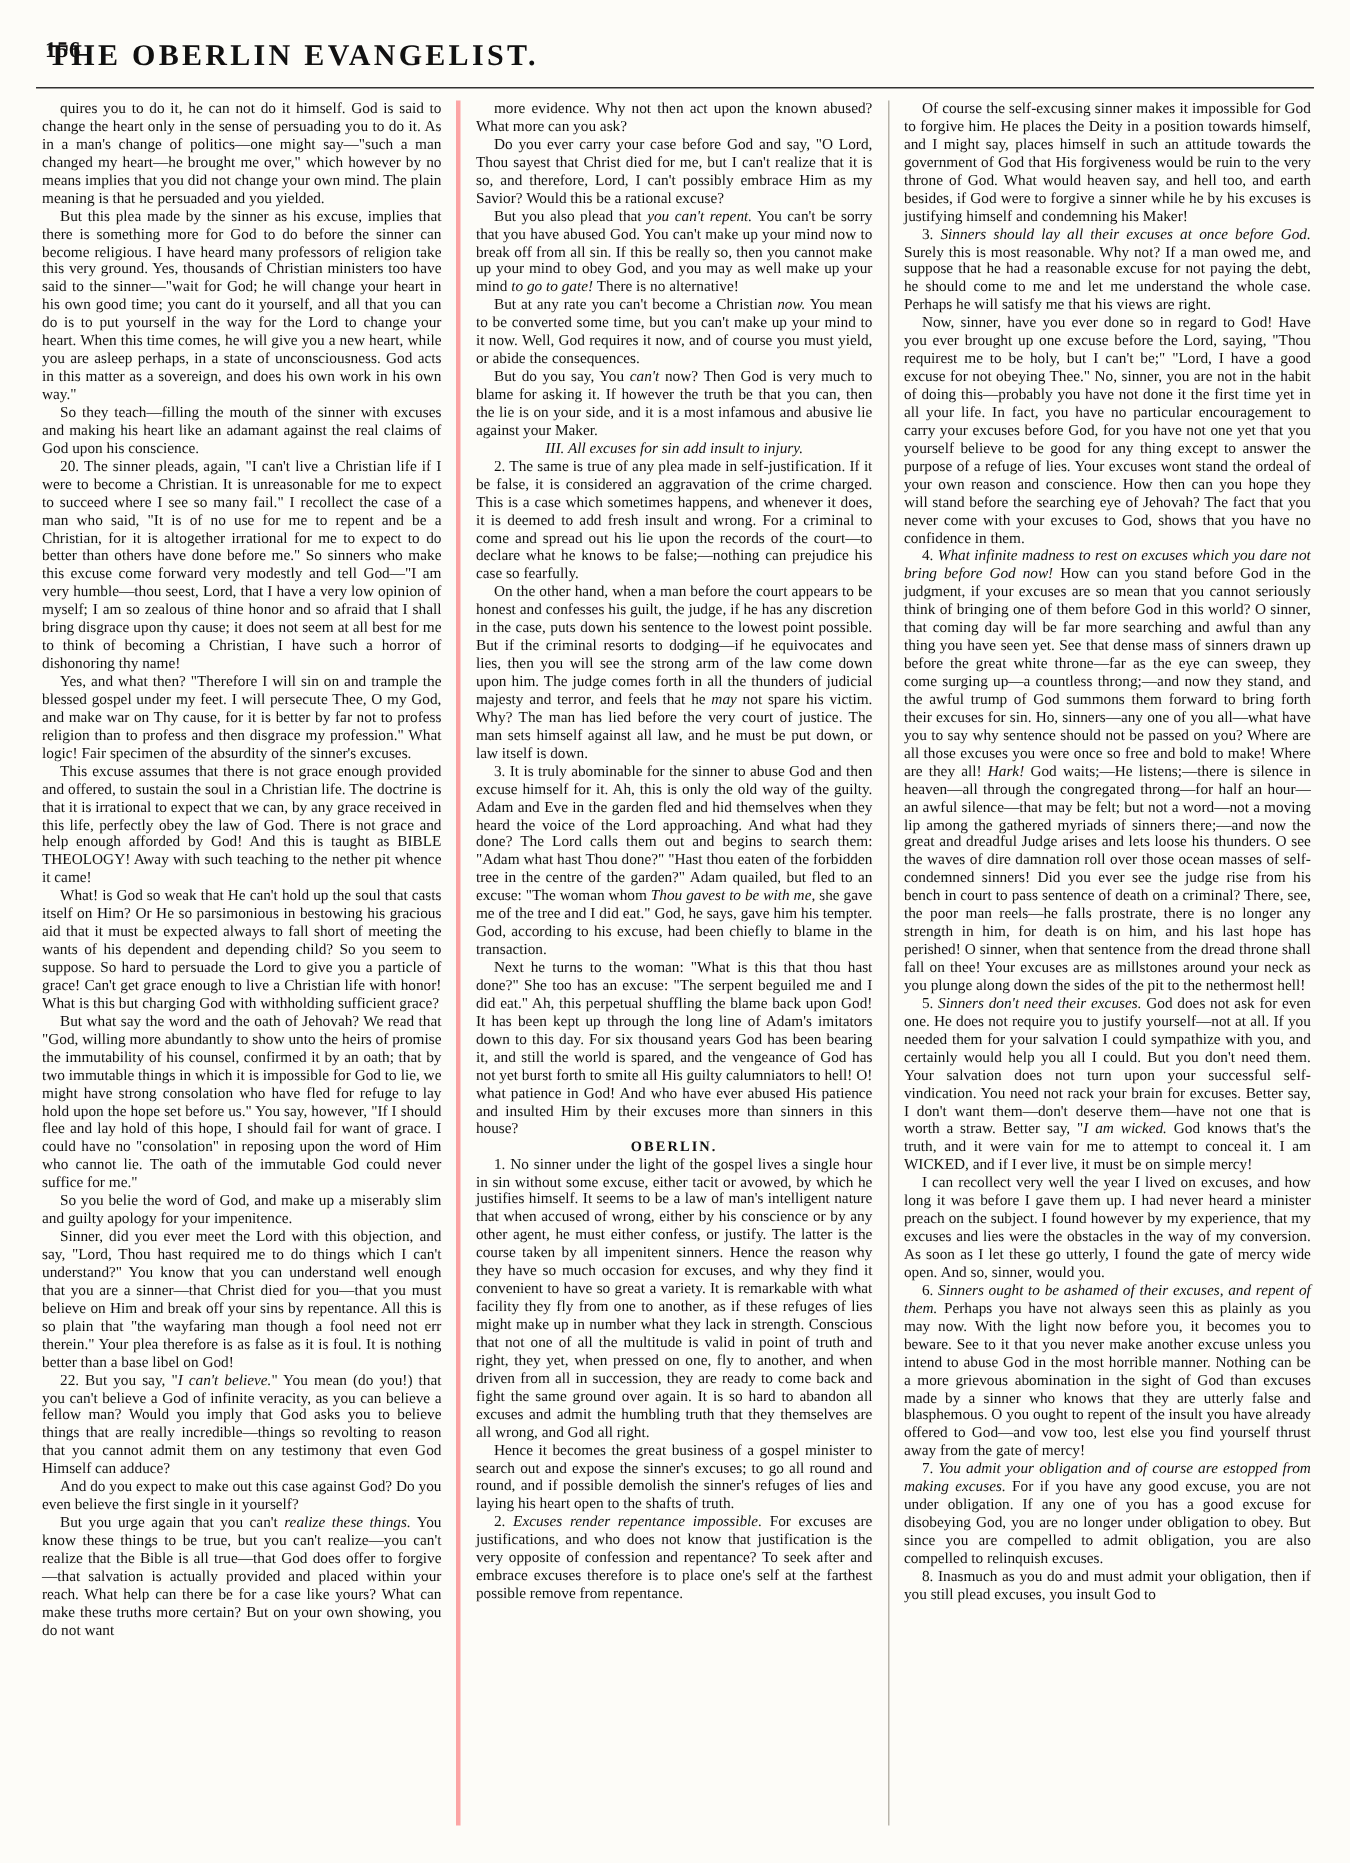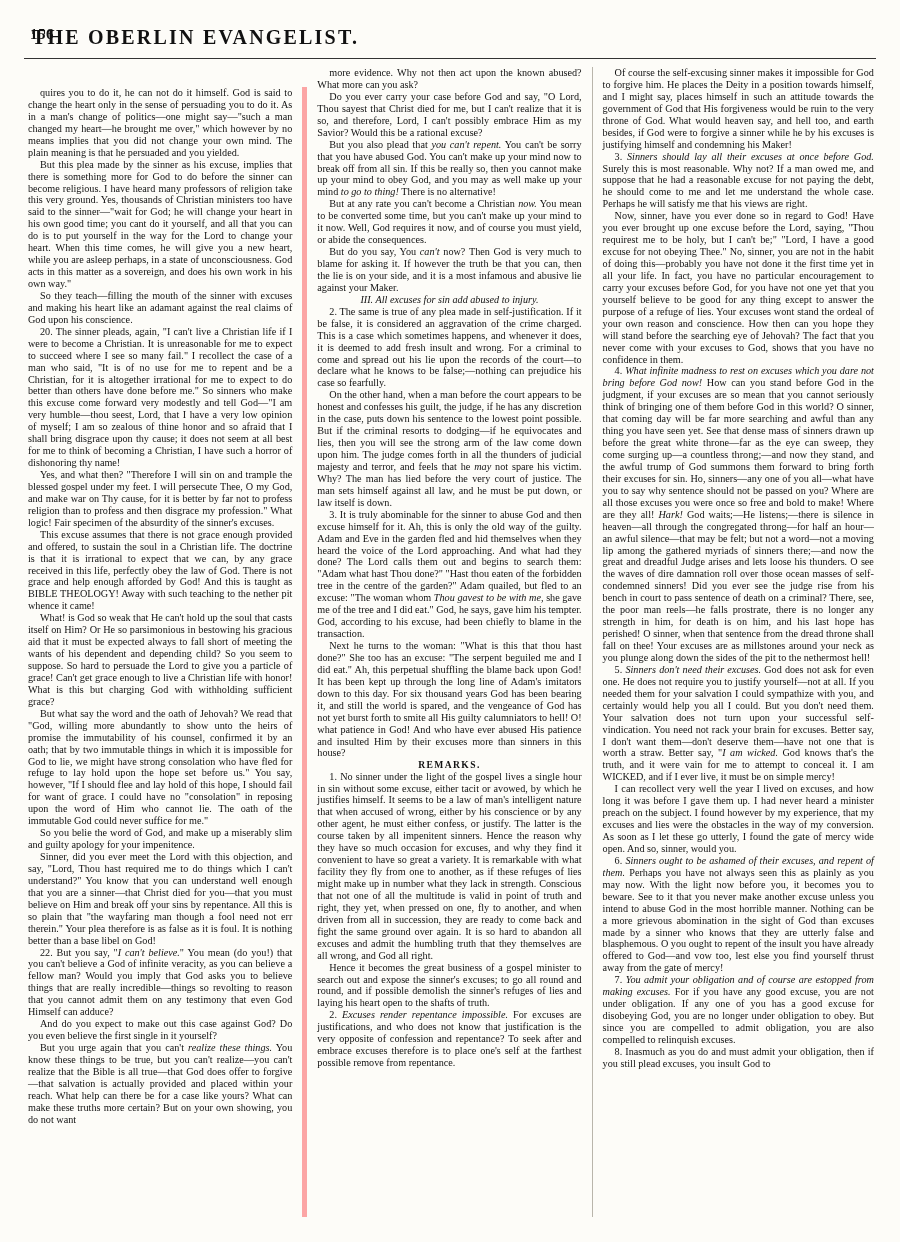--- a/index.html
+++ b/index.html
@@ -50,21 +50,21 @@
   .col {
     width: 33.33%;
     box-sizing: border-box;
     padding: 0 10px;
     font-size: 10.2px;
     line-height: 1.17;
     text-align: justify;
     hyphens: auto;
     -webkit-hyphens: auto;
   }
-  .col.c1 { padding-left: 6px; border-right: 5px solid #fca5a5; margin-top: 20px; }
+  .col.c1 { padding-left: 6px; border-right: 3px solid #fca5a5; }
   .col.c2 { border-right: 1px solid #b9b5ab; }
   .col.c3 { padding-right: 4px; }
   .col p {
     margin: 0 0 0 0;
     text-indent: 12px;
   }
   .subhead {
     text-align: center;
     font-size: 9.6px;
     letter-spacing: 1.4px;
@@ -104,29 +104,29 @@
         <p>But what say the word and the oath of Jehovah? We read that "God, willing more abundantly to show unto the heirs of promise the immutability of his counsel, confirmed it by an oath; that by two immutable things in which it is impossible for God to lie, we might have strong consolation who have fled for refuge to lay hold upon the hope set before us." You say, however, "If I should flee and lay hold of this hope, I should fail for want of grace. I could have no "consolation" in reposing upon the word of Him who cannot lie. The oath of the immutable God could never suffice for me."</p>
         <p>So you belie the word of God, and make up a miserably slim and guilty apology for your impenitence.</p>
         <p>Sinner, did you ever meet the Lord with this objection, and say, "Lord, Thou hast required me to do things which I can't understand?" You know that you can understand well enough that you are a sinner—that Christ died for you—that you must believe on Him and break off your sins by repentance. All this is so plain that "the wayfaring man though a fool need not err therein." Your plea therefore is as false as it is foul. It is nothing better than a base libel on God!</p>
         <p>22. But you say, "<i>I can't believe.</i>" You mean (do you!) that you can't believe a God of infinite veracity, as you can believe a fellow man? Would you imply that God asks you to believe things that are really incredible—things so revolting to reason that you cannot admit them on any testimony that even God Himself can adduce?</p>
         <p>And do you expect to make out this case against God? Do you even believe the first single in it yourself?</p>
         <p>But you urge again that you can't <i>realize these things.</i> You know these things to be true, but you can't realize—you can't realize that the Bible is all true—that God does offer to forgive—that salvation is actually provided and placed within your reach. What help can there be for a case like yours? What can make these truths more certain? But on your own showing, you do not want</p>
       </div>
     <div class="col c2">
         <p>more evidence. Why not then act upon the known abused? What more can you ask?</p>
         <p>Do you ever carry your case before God and say, "O Lord, Thou sayest that Christ died for me, but I can't realize that it is so, and therefore, Lord, I can't possibly embrace Him as my Savior? Would this be a rational excuse?</p>
-        <p>But you also plead that <i>you can't repent.</i> You can't be sorry that you have abused God. You can't make up your mind now to break off from all sin. If this be really so, then you cannot make up your mind to obey God, and you may as well make up your mind <i>to go to thing!</i> There is no alternative!</p>
+        <p>But you also plead that <i>you can't repent.</i> You can't be sorry that you have abused God. You can't make up your mind now to break off from all sin. If this be really so, then you cannot make up your mind to obey God, and you may as well make up your mind <i>to go to gate!</i> There is no alternative!</p>
         <p>But at any rate you can't become a Christian <i>now.</i> You mean to be converted some time, but you can't make up your mind to it now. Well, God requires it now, and of course you must yield, or abide the consequences.</p>
         <p>But do you say, You <i>can't</i> now? Then God is very much to blame for asking it. If however the truth be that you can, then the lie is on your side, and it is a most infamous and abusive lie against your Maker.</p>
-        <p class="center-head">III. <i>All excuses for sin add abused to injury.</i></p>
+        <p class="center-head">III. <i>All excuses for sin add insult to injury.</i></p>
         <p>2. The same is true of any plea made in self-justification. If it be false, it is considered an aggravation of the crime charged. This is a case which sometimes happens, and whenever it does, it is deemed to add fresh insult and wrong. For a criminal to come and spread out his lie upon the records of the court—to declare what he knows to be false;—nothing can prejudice his case so fearfully.</p>
         <p>On the other hand, when a man before the court appears to be honest and confesses his guilt, the judge, if he has any discretion in the case, puts down his sentence to the lowest point possible. But if the criminal resorts to dodging—if he equivocates and lies, then you will see the strong arm of the law come down upon him. The judge comes forth in all the thunders of judicial majesty and terror, and feels that he <i>may</i> not spare his victim. Why? The man has lied before the very court of justice. The man sets himself against all law, and he must be put down, or law itself is down.</p>
         <p>3. It is truly abominable for the sinner to abuse God and then excuse himself for it. Ah, this is only the old way of the guilty. Adam and Eve in the garden fled and hid themselves when they heard the voice of the Lord approaching. And what had they done? The Lord calls them out and begins to search them: "Adam what hast Thou done?" "Hast thou eaten of the forbidden tree in the centre of the garden?" Adam quailed, but fled to an excuse: "The woman whom <i>Thou gavest to be with me,</i> she gave me of the tree and I did eat." God, he says, gave him his tempter. God, according to his excuse, had been chiefly to blame in the transaction.</p>
         <p>Next he turns to the woman: "What is this that thou hast done?" She too has an excuse: "The serpent beguiled me and I did eat." Ah, this perpetual shuffling the blame back upon God! It has been kept up through the long line of Adam's imitators down to this day. For six thousand years God has been bearing it, and still the world is spared, and the vengeance of God has not yet burst forth to smite all His guilty calumniators to hell! O! what patience in God! And who have ever abused His patience and insulted Him by their excuses more than sinners in this house?</p>
-        <p class="subhead">REMARKS.</p>
+        <p class="subhead">OBERLIN.</p>
         <p>1. No sinner under the light of the gospel lives a single hour in sin without some excuse, either tacit or avowed, by which he justifies himself. It seems to be a law of man's intelligent nature that when accused of wrong, either by his conscience or by any other agent, he must either confess, or justify. The latter is the course taken by all impenitent sinners. Hence the reason why they have so much occasion for excuses, and why they find it convenient to have so great a variety. It is remarkable with what facility they fly from one to another, as if these refuges of lies might make up in number what they lack in strength. Conscious that not one of all the multitude is valid in point of truth and right, they yet, when pressed on one, fly to another, and when driven from all in succession, they are ready to come back and fight the same ground over again. It is so hard to abandon all excuses and admit the humbling truth that they themselves are all wrong, and God all right.</p>
         <p>Hence it becomes the great business of a gospel minister to search out and expose the sinner's excuses; to go all round and round, and if possible demolish the sinner's refuges of lies and laying his heart open to the shafts of truth.</p>
         <p>2. <i>Excuses render repentance impossible.</i> For excuses are justifications, and who does not know that justification is the very opposite of confession and repentance? To seek after and embrace excuses therefore is to place one's self at the farthest possible remove from repentance.</p>
       </div>
     <div class="col c3">
         <p>Of course the self-excusing sinner makes it impossible for God to forgive him. He places the Deity in a position towards himself, and I might say, places himself in such an attitude towards the government of God that His forgiveness would be ruin to the very throne of God. What would heaven say, and hell too, and earth besides, if God were to forgive a sinner while he by his excuses is justifying himself and condemning his Maker!</p>
         <p>3. <i>Sinners should lay all their excuses at once before God.</i> Surely this is most reasonable. Why not? If a man owed me, and suppose that he had a reasonable excuse for not paying the debt, he should come to me and let me understand the whole case. Perhaps he will satisfy me that his views are right.</p>
         <p>Now, sinner, have you ever done so in regard to God! Have you ever brought up one excuse before the Lord, saying, "Thou requirest me to be holy, but I can't be;" "Lord, I have a good excuse for not obeying Thee." No, sinner, you are not in the habit of doing this—probably you have not done it the first time yet in all your life. In fact, you have no particular encouragement to carry your excuses before God, for you have not one yet that you yourself believe to be good for any thing except to answer the purpose of a refuge of lies. Your excuses wont stand the ordeal of your own reason and conscience. How then can you hope they will stand before the searching eye of Jehovah? The fact that you never come with your excuses to God, shows that you have no confidence in them.</p>
         <p>4. <i>What infinite madness to rest on excuses which you dare not bring before God now!</i> How can you stand before God in the judgment, if your excuses are so mean that you cannot seriously think of bringing one of them before God in this world? O sinner, that coming day will be far more searching and awful than any thing you have seen yet. See that dense mass of sinners drawn up before the great white throne—far as the eye can sweep, they come surging up—a countless throng;—and now they stand, and the awful trump of God summons them forward to bring forth their excuses for sin. Ho, sinners—any one of you all—what have you to say why sentence should not be passed on you? Where are all those excuses you were once so free and bold to make! Where are they all! <i>Hark!</i> God waits;—He listens;—there is silence in heaven—all through the congregated throng—for half an hour—an awful silence—that may be felt; but not a word—not a moving lip among the gathered myriads of sinners there;—and now the great and dreadful Judge arises and lets loose his thunders. O see the waves of dire damnation roll over those ocean masses of self-condemned sinners! Did you ever see the judge rise from his bench in court to pass sentence of death on a criminal? There, see, the poor man reels—he falls prostrate, there is no longer any strength in him, for death is on him, and his last hope has perished! O sinner, when that sentence from the dread throne shall fall on thee! Your excuses are as millstones around your neck as you plunge along down the sides of the pit to the nethermost hell!</p>
         <p>5. <i>Sinners don't need their excuses.</i> God does not ask for even one. He does not require you to justify yourself—not at all. If you needed them for your salvation I could sympathize with you, and certainly would help you all I could. But you don't need them. Your salvation does not turn upon your successful self-vindication. You need not rack your brain for excuses. Better say, I don't want them—don't deserve them—have not one that is worth a straw. Better say, "<i>I am wicked.</i> God knows that's the truth, and it were vain for me to attempt to conceal it. I am WICKED, and if I ever live, it must be on simple mercy!</p>

